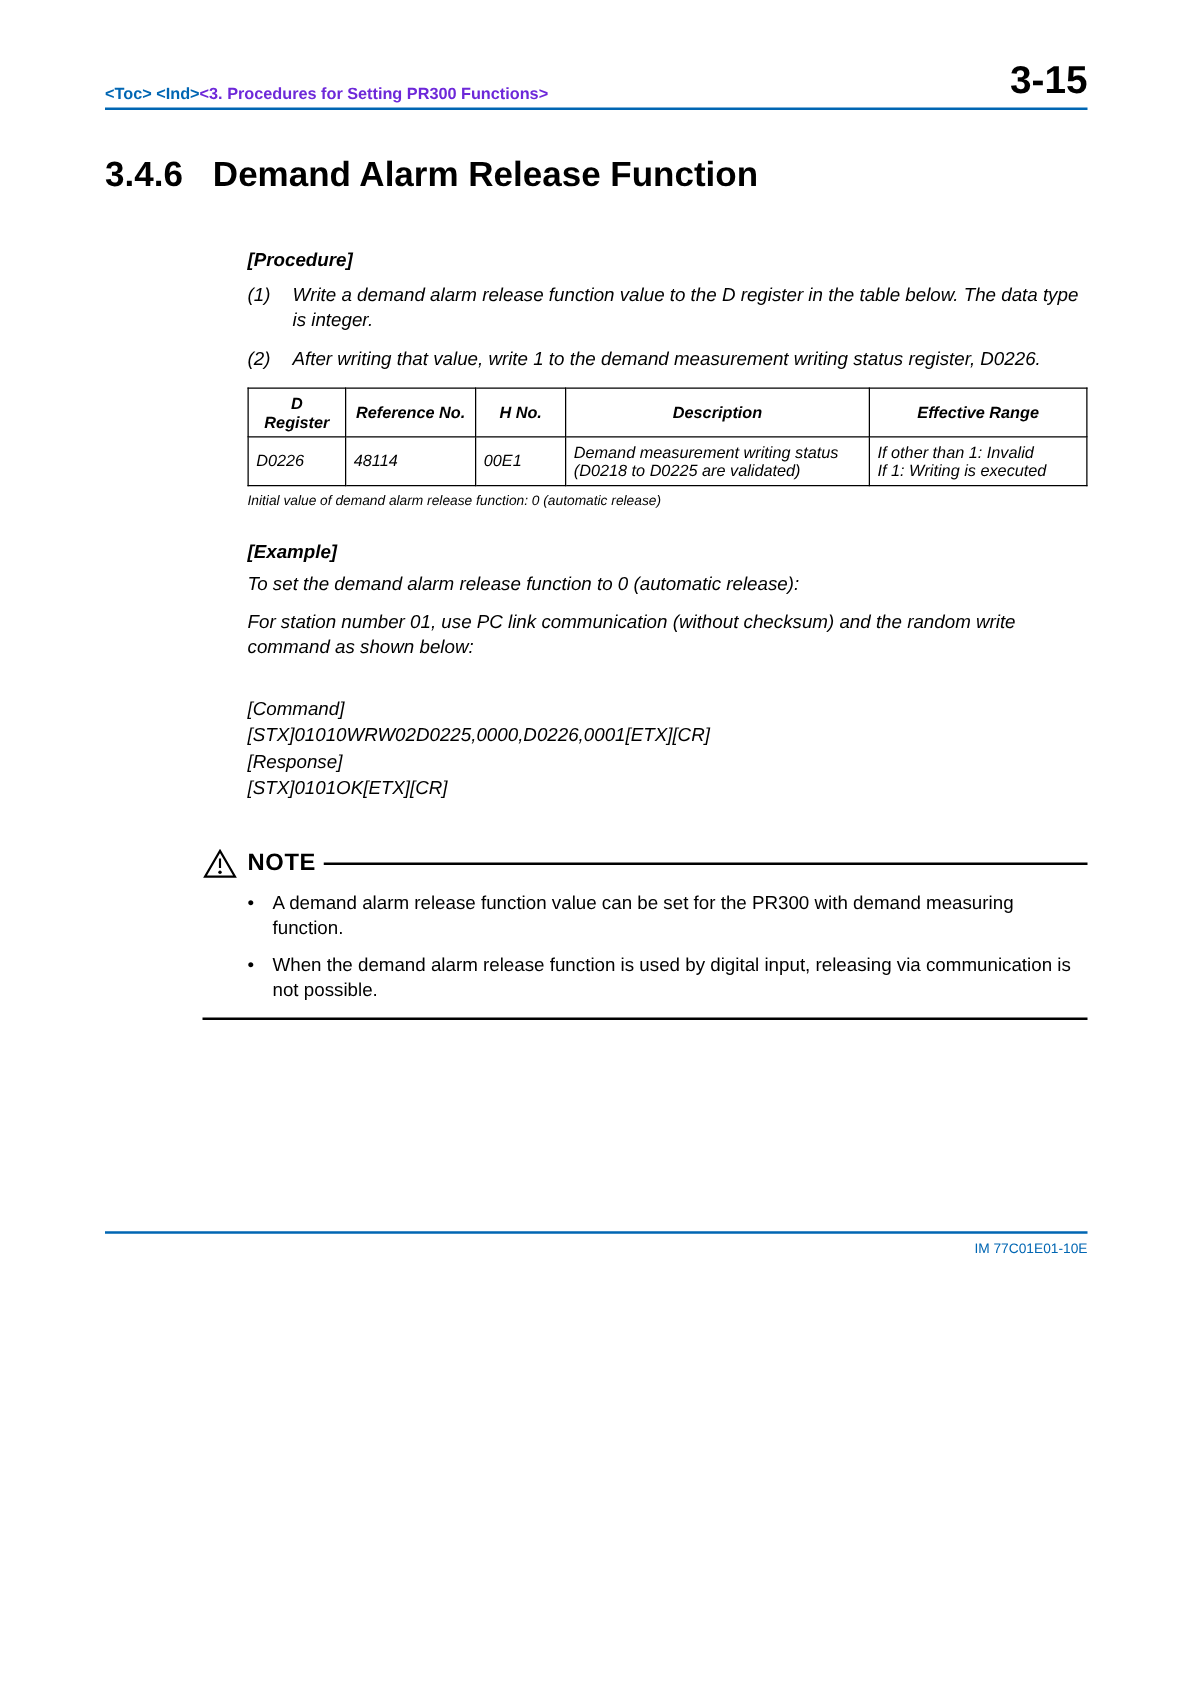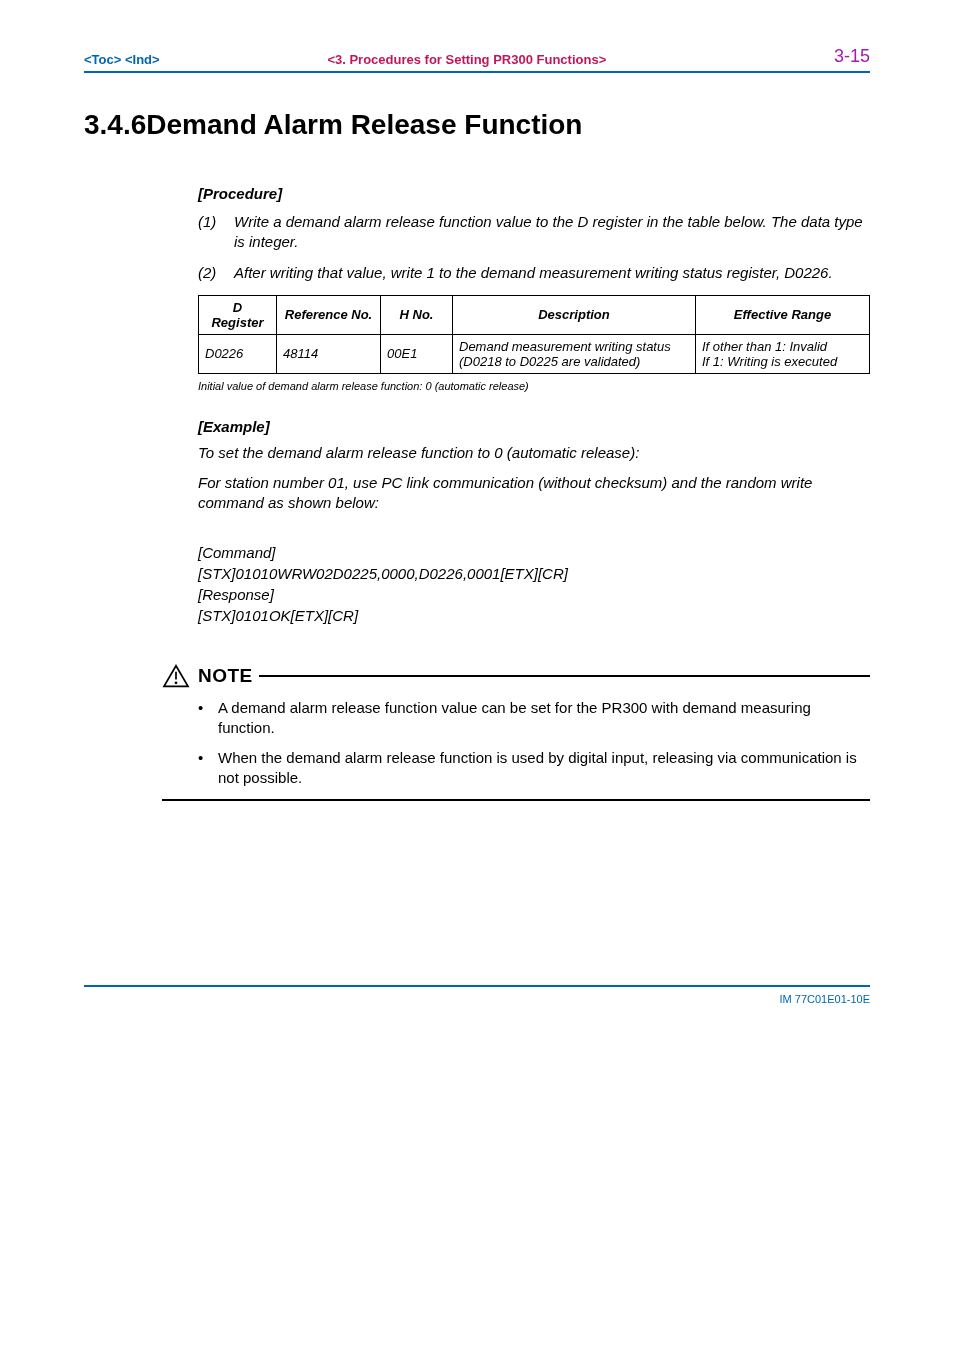--- a/index.html
+++ b/index.html
@@ -24,40 +24,41 @@
     border-bottom: 2px solid #0066b3;
     padding-bottom: 4px;
   }
   .header-left {
     color: #0066b3;
     font-weight: bold;
     font-size: 13px;
   }
   .header-left a { color: #0066b3; text-decoration: none; }
   .header-center {
-    color: #be185d;
+    color: #6d28d9;
     font-weight: bold;
     font-size: 13px;
-    text-align: center;
+    text-align: left;
     flex: 1;
     padding-right: 60px;
   }
   .page-number {
-    color: #a21caf;
-    font-weight: normal;
-    font-size: 18px;
+    color: #000000;
+    font-weight: bold;
+    font-size: 31px;
   }
   .section-title {
     margin-top: 36px;
     display: flex;
     align-items: baseline;
   }
   .section-num {
     font-size: 28px;
     font-weight: bold;
+    margin-right: 24px;
   }
   .section-text {
     font-size: 28px;
     font-weight: bold;
   }
   .content {
     margin-left: 114px;
     margin-right: 0;
     font-style: italic;
   }

